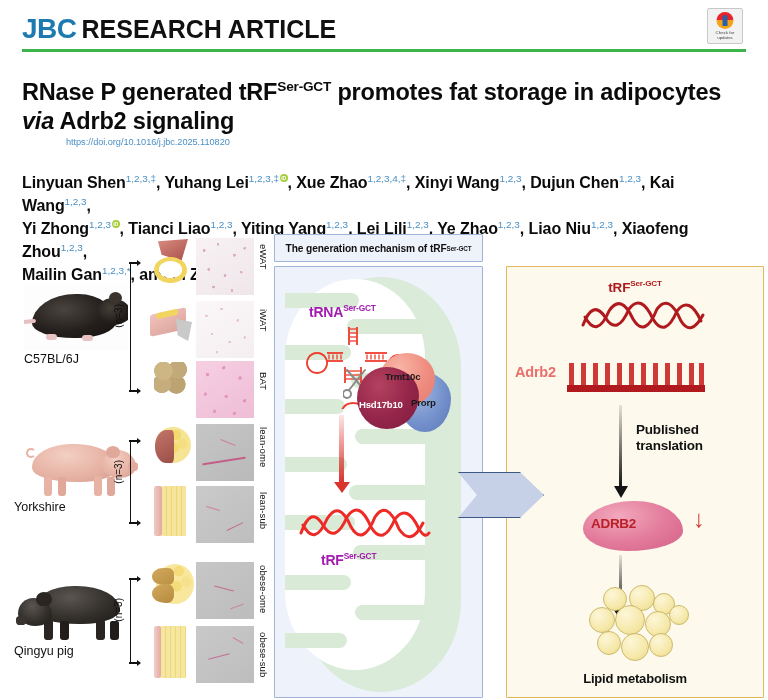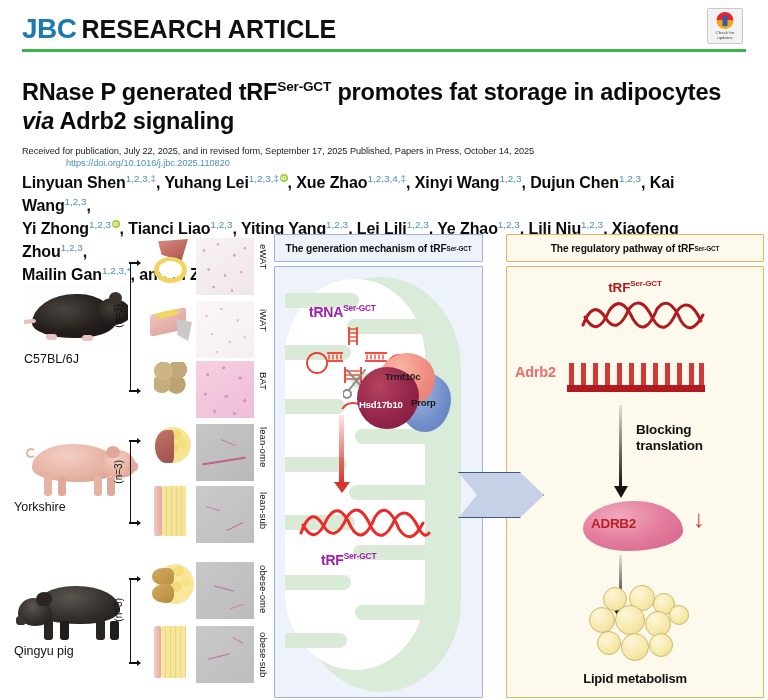--- a/index.html
+++ b/index.html
@@ -491,27 +491,26 @@
         <div>Check for</div>
         <div>updates</div>
       </div>
     </div>
   </div>
 
   <div id="title-block">
     <h1 id="article-title">
       <span>RNase P generated tRF</span><sup>Ser-GCT</sup><span> promotes fat storage in adipocytes </span><span class="ital">via</span><span> Adrb2 signaling</span>
     </h1>
-    <div id="pub-dates">Received for publication, July 22, 2025, and in revised form, September 17, 2025  Published, Papers in Press, October 14, 2025</div>
     <a id="doi-link" href="#">https://doi.org/10.1016/j.jbc.2025.110820</a>
   </div>
 
   <div id="authors">
     <div id="auth-line-1"><span>Linyuan Shen</span><sup>1,2,3,‡</sup>, <span>Yuhang Lei</span><sup>1,2,3,‡</sup><span class="orcid"></span>, <span>Xue Zhao</span><sup>1,2,3,4,‡</sup>, <span>Xinyi Wang</span><sup>1,2,3</sup>, <span>Dujun Chen</span><sup>1,2,3</sup>, <span>Kai Wang</span><sup>1,2,3</sup>, </div>
-    <div id="auth-line-2"><span>Yi Zhong</span><sup>1,2,3</sup><span class="orcid"></span>, <span>Tianci Liao</span><sup>1,2,3</sup>, <span>Yiting Yang</span><sup>1,2,3</sup>, <span>Lei Lili</span><sup>1,2,3</sup>, <span>Ye Zhao</span><sup>1,2,3</sup>, <span>Lili Niu</span><sup>1,2,3</sup>, <span>Xiaofeng Zhou</span><sup>1,2,3</sup>, </div>
+    <div id="auth-line-2"><span>Yi Zhong</span><sup>1,2,3</sup><span class="orcid"></span>, <span>Tianci Liao</span><sup>1,2,3</sup>, <span>Yiting Yang</span><sup>1,2,3</sup>, <span>Lei Lili</span><sup>1,2,3</sup>, <span>Ye Zhao</span><sup>1,2,3</sup>, <span>Liao Niu</span><sup>1,2,3</sup>, <span>Xiaofeng Zhou</span><sup>1,2,3</sup>, </div>
     <div id="auth-line-3"><span>Mailin Gan</span><sup>1,2,3,*</sup>, <span>and Li Zhu</span><sup>1,2,3,*</sup> </div>
   </div>
 
   <div id="abstract-figure">
 
     <div id="left-col">
 
       <div class="animal-block" style="top:0;height:200px;">
 
         <div class="animal-photo" style="left:24px; top:52px; width:104px; height:66px; background:#fdfdfd;">
@@ -776,24 +775,20 @@
           <path d="M6 22 Q18 44 30 16 Q42 -4 54 24 Q66 44 78 14 Q90 -4 102 26 Q114 44 126 20"></path>
         </g>
       </svg>
       <div class="mito-label" style="left:46px; top:284px;">
         <span>tRF</span><sup>Ser-GCT</sup>
       </div>
     </div>
 
     <div id="chevron"></div>
 
-    <div class="panel-header" id="panel-right-header">
-      <span>The regulatory pathway of tRF</span>
-        <sup>Ser-GCT</sup>
-    </div>
 
     <div class="panel-body" id="panel-right-body">
 
       <div id="trf-right-label">
         <span>tRF</span><sup>Ser-GCT</sup>
       </div>
 
       <svg style="position:absolute; left:72px; top:30px; width:130px; height:44px;" viewBox="0 0 130 44">
         <g stroke="#b01a1f" stroke-width="3" fill="none" stroke-linecap="round">
           <path d="M4 28 Q14 2 26 20 Q38 40 50 12 Q62 -4 74 22 Q86 42 98 14 Q110 -2 122 24"></path>
@@ -812,21 +807,21 @@
         <span class="mrna-tick" style="left:74px;"></span>
         <span class="mrna-tick" style="left:86px;"></span>
         <span class="mrna-tick" style="left:98px;"></span>
         <span class="mrna-tick" style="left:110px;"></span>
         <span class="mrna-tick" style="left:122px;"></span>
         <span class="mrna-tick" style="left:132px;"></span>
       </div>
 
       <div class="black-arrow-down" style="left:112px; top:138px; height:82px;"></div>
       <div id="blocking-text">
-        <div>Blocking</div>
+        <div>Published</div>
         <div>translation</div>
       </div>
 
       <div id="adrb2-protein"></div>
       <div id="adrb2-protein-label">ADRB2</div>
       <div id="down-red-arrow">↓</div>
 
       <div class="black-arrow-down" style="left:112px; top:288px; height:56px;"></div>
 
       <div id="lipid-droplets">

